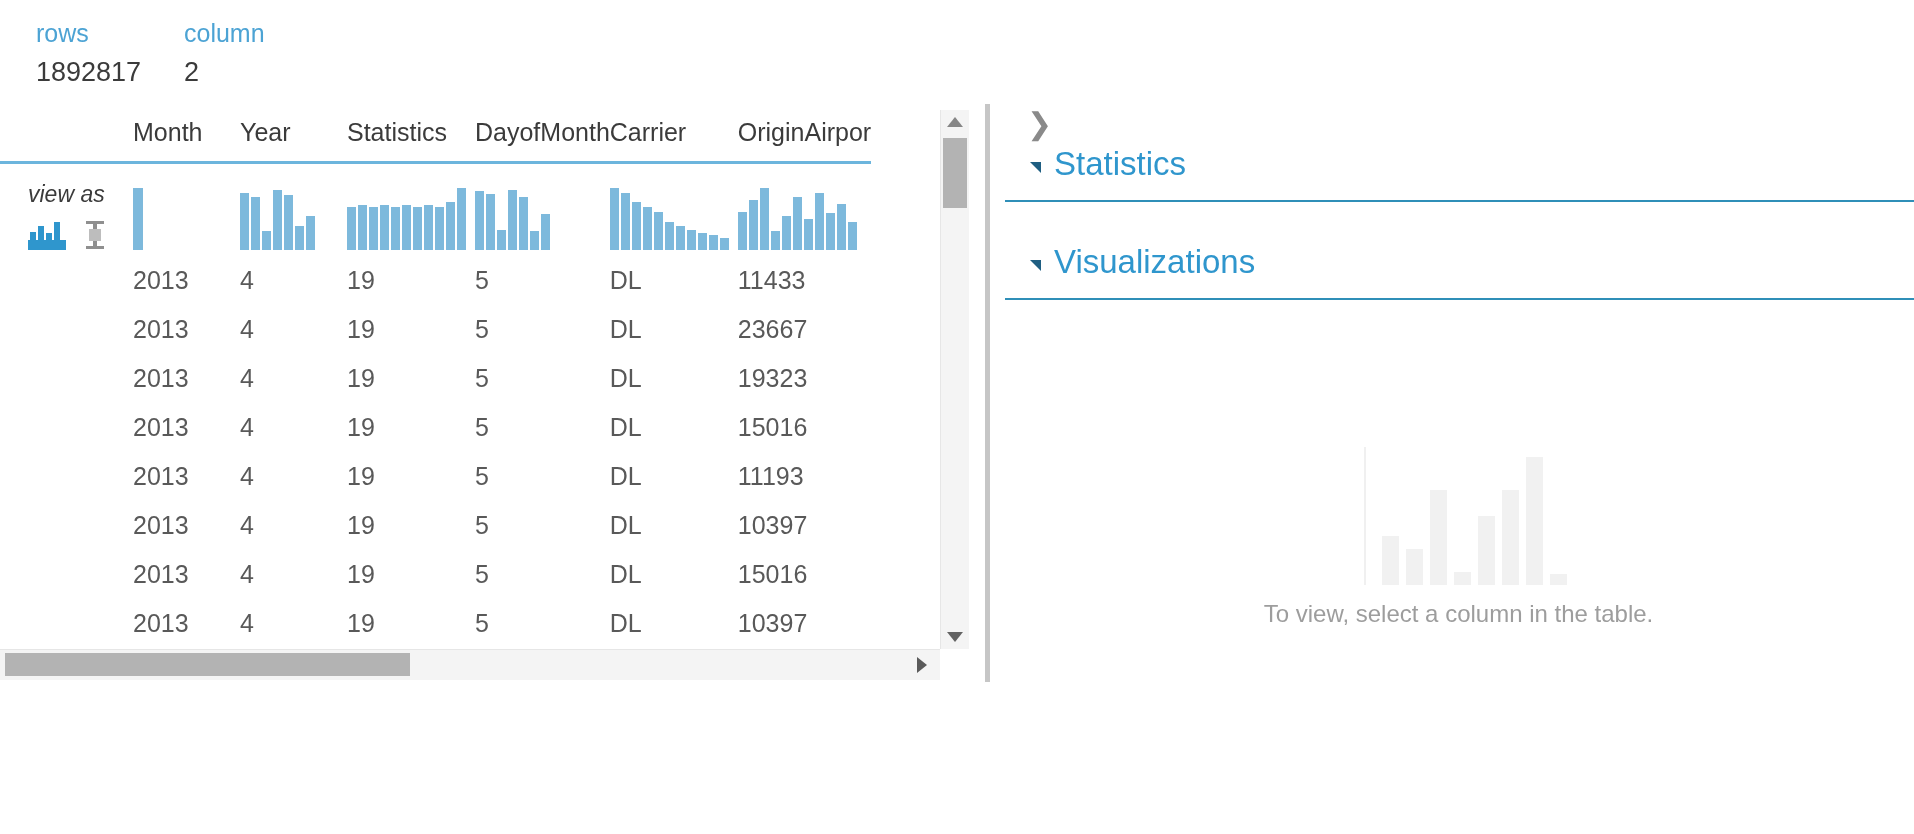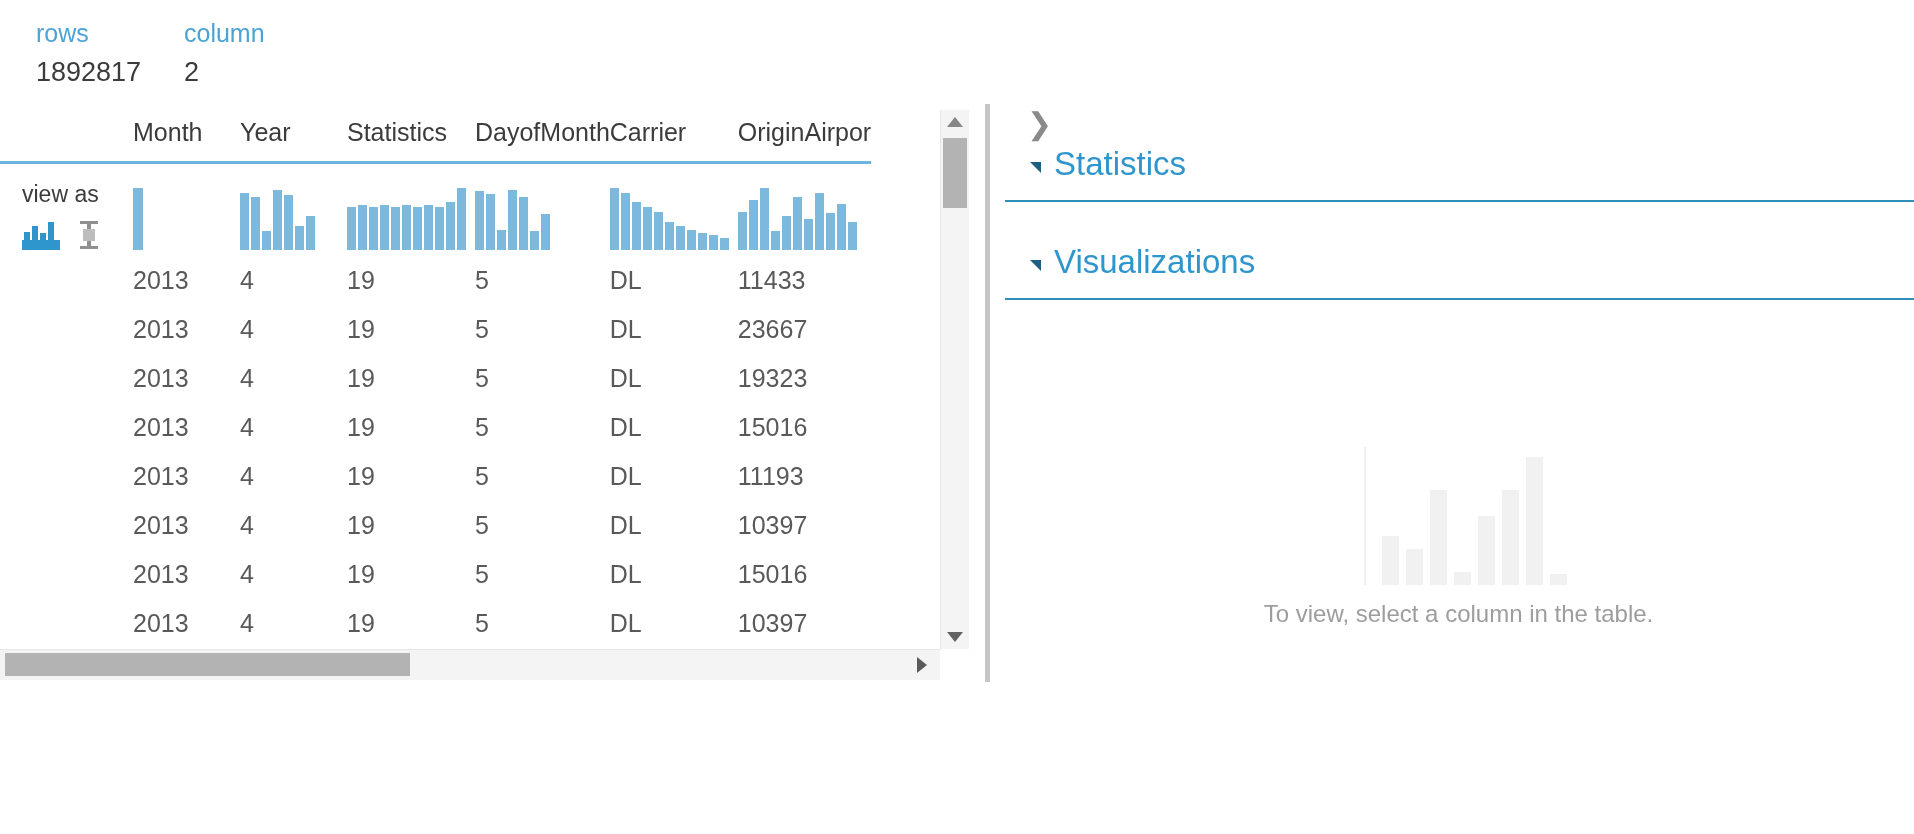--- a/index.html
+++ b/index.html
@@ -40,23 +40,24 @@
     font-size: 27px;
     color: #3b3b3b;
     line-height: 38px;
     margin-top: 5px;
     white-space: nowrap;
   }
 
   
   .view-as-rail {
     position: absolute;
-    left: 22px;
+    left: 28px;
     top: 180px;
     width: 95px;
+    font-style: italic;
   }
   .view-as-label {
     font-size: 23px;
     color: #3b3b3b;
     line-height: 28px;
     white-space: nowrap;
   }
   .view-as-icons {
     margin-top: 12px;
     display: flex;

